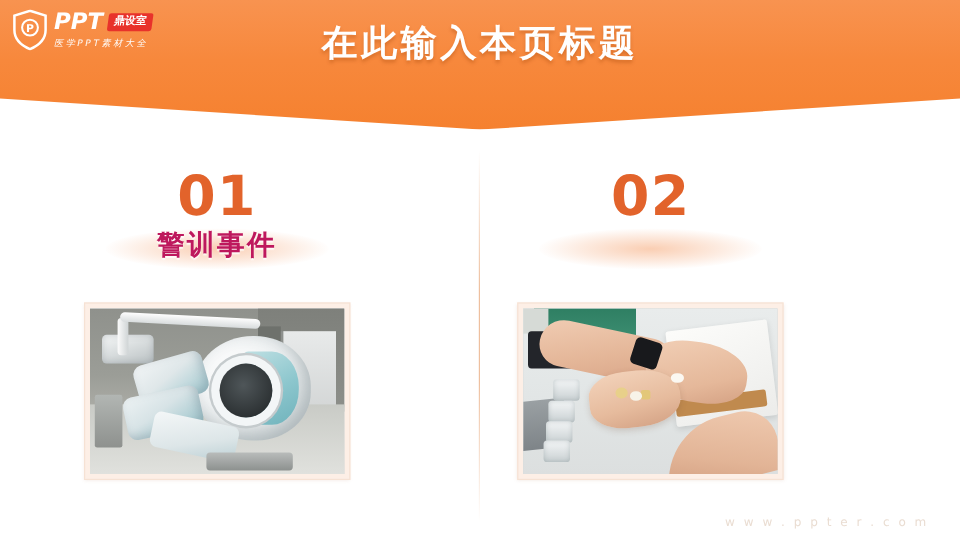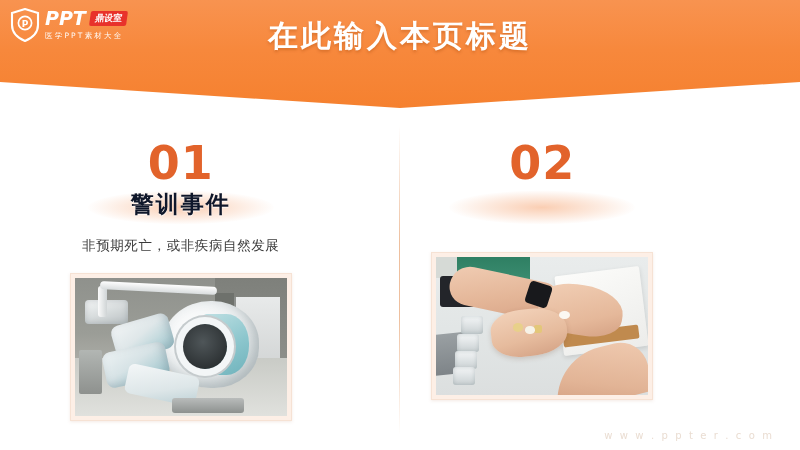--- a/index.html
+++ b/index.html
@@ -46,20 +46,21 @@
     margin-left:4px; background:#E8322B; color:#ffffff;
     font-size:9px; font-weight:bold; line-height:11px;
     padding:2px 5px 2px 5px; border-radius:2px;
     transform:skewX(-8deg);
     font-family:"DejaVu Sans","Liberation Sans",sans-serif;
   }
   .logo-sub {
     color:#ffffff; font-size:7.5px; letter-spacing:2.2px; line-height:11px;
     margin-top:2px; opacity:.97;
     font-family:"DejaVu Sans","Liberation Sans",sans-serif;
+    font-style:italic;
   }
 
   
   .columns { position:absolute; left:0; top:128px; width:723px; height:338px; display:flex; z-index:2;justify-content:space-between; }
   .col { width:400px; position:relative; display:flex; flex-direction:column; align-items:center; }
 
   .divider {
     position:absolute; left:399px; top:125px; width:1px; height:310px;
     background:linear-gradient(180deg, rgba(237,188,151,0) 0%, rgba(232,170,126,.75) 38%, rgba(232,170,126,.75) 62%, rgba(237,188,151,0) 100%);
     z-index:3;
@@ -73,21 +74,21 @@
   }
   .sub-wrap { position:relative; margin-top:-2px; height:34px; display:flex; align-items:center; justify-content:center; width:100%; }
   .sub-glow {
     position:absolute; left:50%; top:50%; transform:translate(-50%,-40%);
     width:186px; height:34px; border-radius:50%;
     background:radial-gradient(ellipse at center, rgba(247,176,132,.62) 0%, rgba(249,200,170,.35) 45%, rgba(255,255,255,0) 72%);
     z-index:0;
   }
   .sub-text {
     position:relative; z-index:1;
-    font-size:23px; font-weight:bold; color:#0f172a; letter-spacing:2px;
+    font-size:23px; font-weight:bold; color:#be185d; letter-spacing:2px;
     font-family:Liberation Serif, serif;
     text-shadow:0 1px 1px rgba(255,255,255,.85);
   }
   .desc {
     margin-top:14px; text-align:center;
     color:#3b3b3b; font-size:13.5px; line-height:21px; letter-spacing:.6px;
     font-family:"DejaVu Sans","Liberation Sans",sans-serif;
   }
   .desc div { white-space:nowrap; }
 
@@ -254,21 +255,20 @@
 
   <div class="columns">
 
     <div class="col">
       <div class="num">01</div>
       <div class="sub-wrap">
         <div class="sub-glow"></div>
         <div class="sub-text">警训事件</div>
       </div>
       <div class="desc">
-        <div>非预期死亡，或非疾病自然发展</div>
       </div>
       <div class="photo-frame">
         <div class="photo">
           <div class="ct-room">
             <div class="ct-wall-right"></div>
             <div class="ct-doorframe"></div>
             <div class="ct-door"></div>
             <div class="ct-floor"></div>
             <div class="ct-cab"></div>
             <div class="ct-light"></div>

